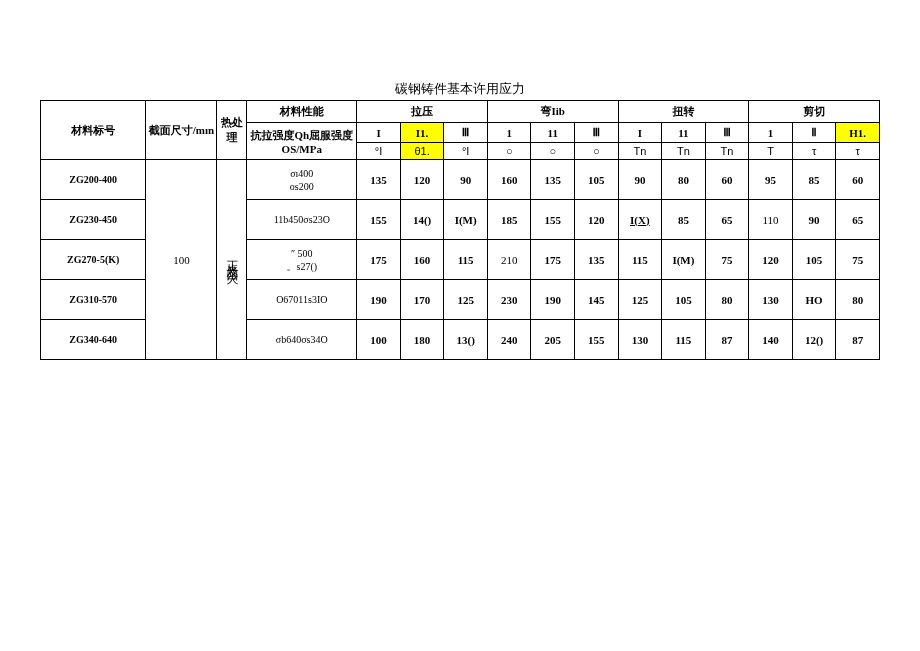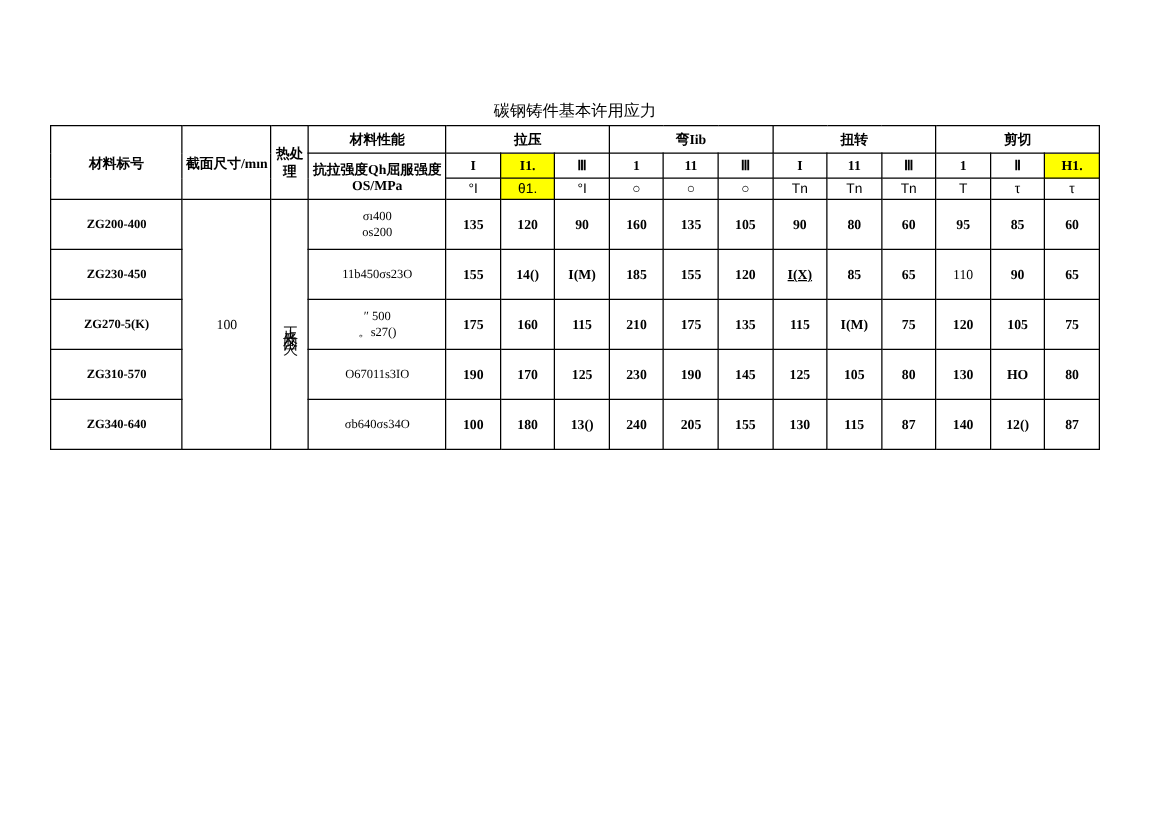--- a/index.html
+++ b/index.html
@@ -122,21 +122,21 @@
           <td style="font-weight: normal;">110</td>
           <td style="font-weight: bold;">90</td>
           <td style="font-weight: bold;">65</td>
         </tr>
         <tr>
           <td class="mat">ZG270-5(K)</td>
           <td class="prop">″ 500<br>。s27()</td>
           <td style="font-weight: bold;">175</td>
           <td style="font-weight: bold;">160</td>
           <td style="font-weight: bold;">115</td>
-          <td style="font-weight: bold;">210</td>
+          <td style="font-weight: normal;">210</td>
           <td style="font-weight: bold;">175</td>
           <td style="font-weight: bold;">135</td>
           <td style="font-weight: bold;">115</td>
           <td style="font-weight: bold;">I(M)</td>
           <td style="font-weight: bold;">75</td>
           <td style="font-weight: bold;">120</td>
           <td style="font-weight: bold;">105</td>
           <td style="font-weight: bold;">75</td>
         </tr>
         <tr>

